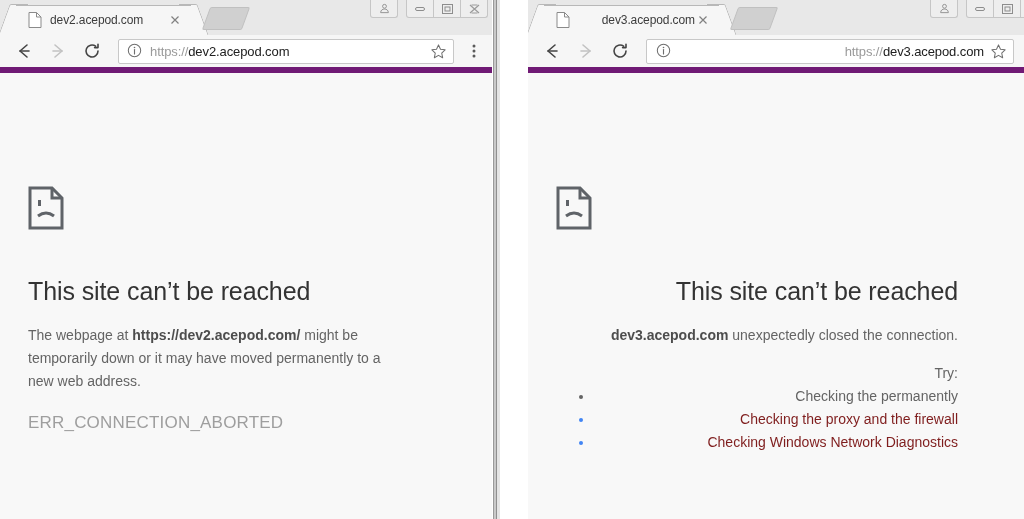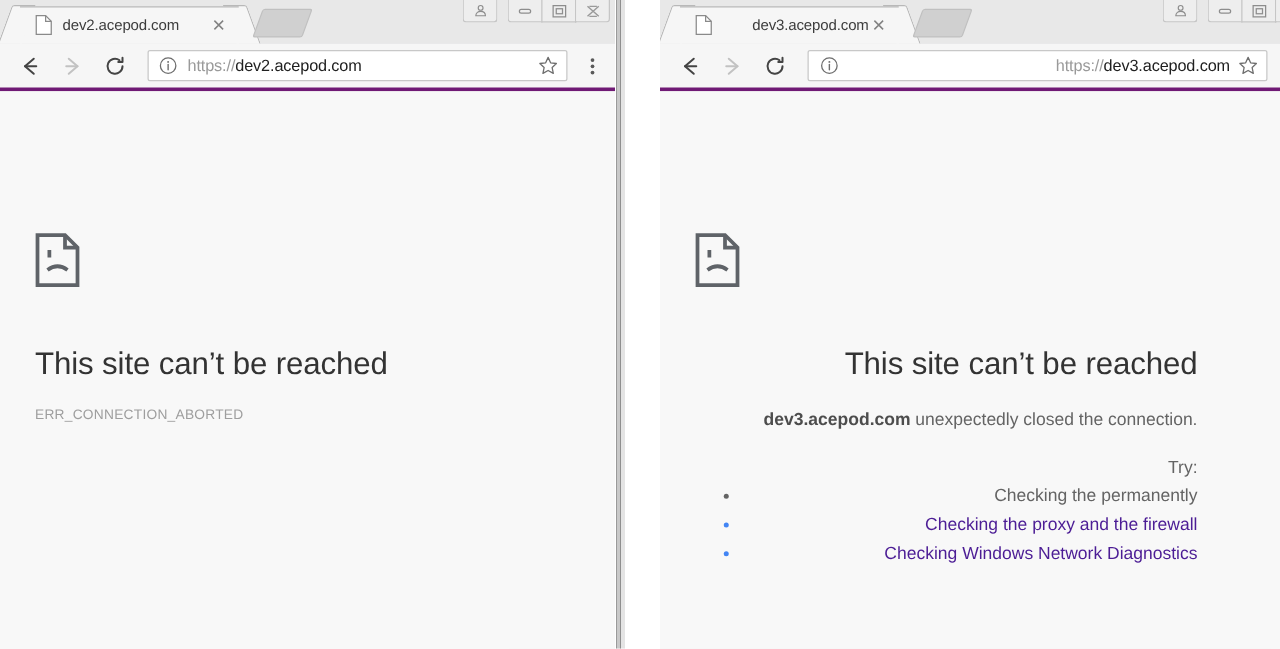--- a/index.html
+++ b/index.html
@@ -140,21 +140,21 @@
     border-radius: 2px;
   }
 
   
   .toolbar {
     position: relative;
     height: 38px;
     background: #f6f6f6;
     display: flex;
     align-items: center;
-    border-bottom: 3px solid #701a75;
+    border-bottom: 6px solid #701a75;
     box-sizing: border-box;
   }
   .nav-btn {
     width: 28px; height: 28px;
     margin-left: 6px;
     display: flex;
     align-items: center;
     justify-content: center;
     flex: 0 0 auto;
   }
@@ -245,40 +245,40 @@
   }
   .err-body {
     font-size: 14px;
     color: #646464;
     line-height: 23px;
     margin: 0;
     font-weight: 400;
   }
   .err-body b { color: #4d4d4d; font-weight: bold; }
   .err-code {
-    font-size: 11px;
+    font-size: 17px;
     color: #9e9e9e;
     margin-top: 20px;
     letter-spacing: 0.2px;
   }
   .try-label {
     font-size: 14px;
     color: #646464;
     margin: 18px 0 4px 0;
   }
   ul.try-list {
     margin: 0;
     padding-left: 38px;
     list-style: disc;
     font-size: 14px;
     line-height: 23px;
   }
   ul.try-list li { color: #646464; padding-left: 2px; }
   ul.try-list li.link { color: #4285f4; }
-  ul.try-list li.link span { color: #4c1d95; }
+  ul.try-list li.link span { color: #7f1d1d; }
 
   
   .scrollbar {
     position: absolute;
     top: 73px;
     right: 0;
     width: 17px;
     bottom: 0;
     background: #f1f1f1;
     border-left: 1px solid #e3e3e3;
@@ -410,20 +410,21 @@
       <div class="errpage" style="width:400px;">
         <div class="sadicon">
           <svg width="36" height="44" viewBox="0 0 36 44">
             <path d="M2 2 H24 L34 12 V42 H2 Z" fill="none" stroke="#5f6368" stroke-width="3"></path>
             <path d="M24 2 V12 H34" fill="none" stroke="#5f6368" stroke-width="3"></path>
             <rect x="10" y="14" width="3" height="6" fill="#5f6368"></rect>
             <path d="M10 30 Q18 24 26 30" fill="none" stroke="#5f6368" stroke-width="3"></path>
           </svg>
         </div>
         <h1 class="err-title">This site can’t be reached</h1>
+        <p class="err-body"><span>The webpage at </span><b>https://dev2.acepod.com/</b><span> might be temporarily down or it may have moved permanently to a new web address.</span></p>
         <div class="err-code">ERR_CONNECTION_ABORTED</div>
       </div>
     </div>
   </div>
 
   <div class="win-divider"></div>
 
   <div class="window" id="window-right">
 
     <div class="tabstrip">

